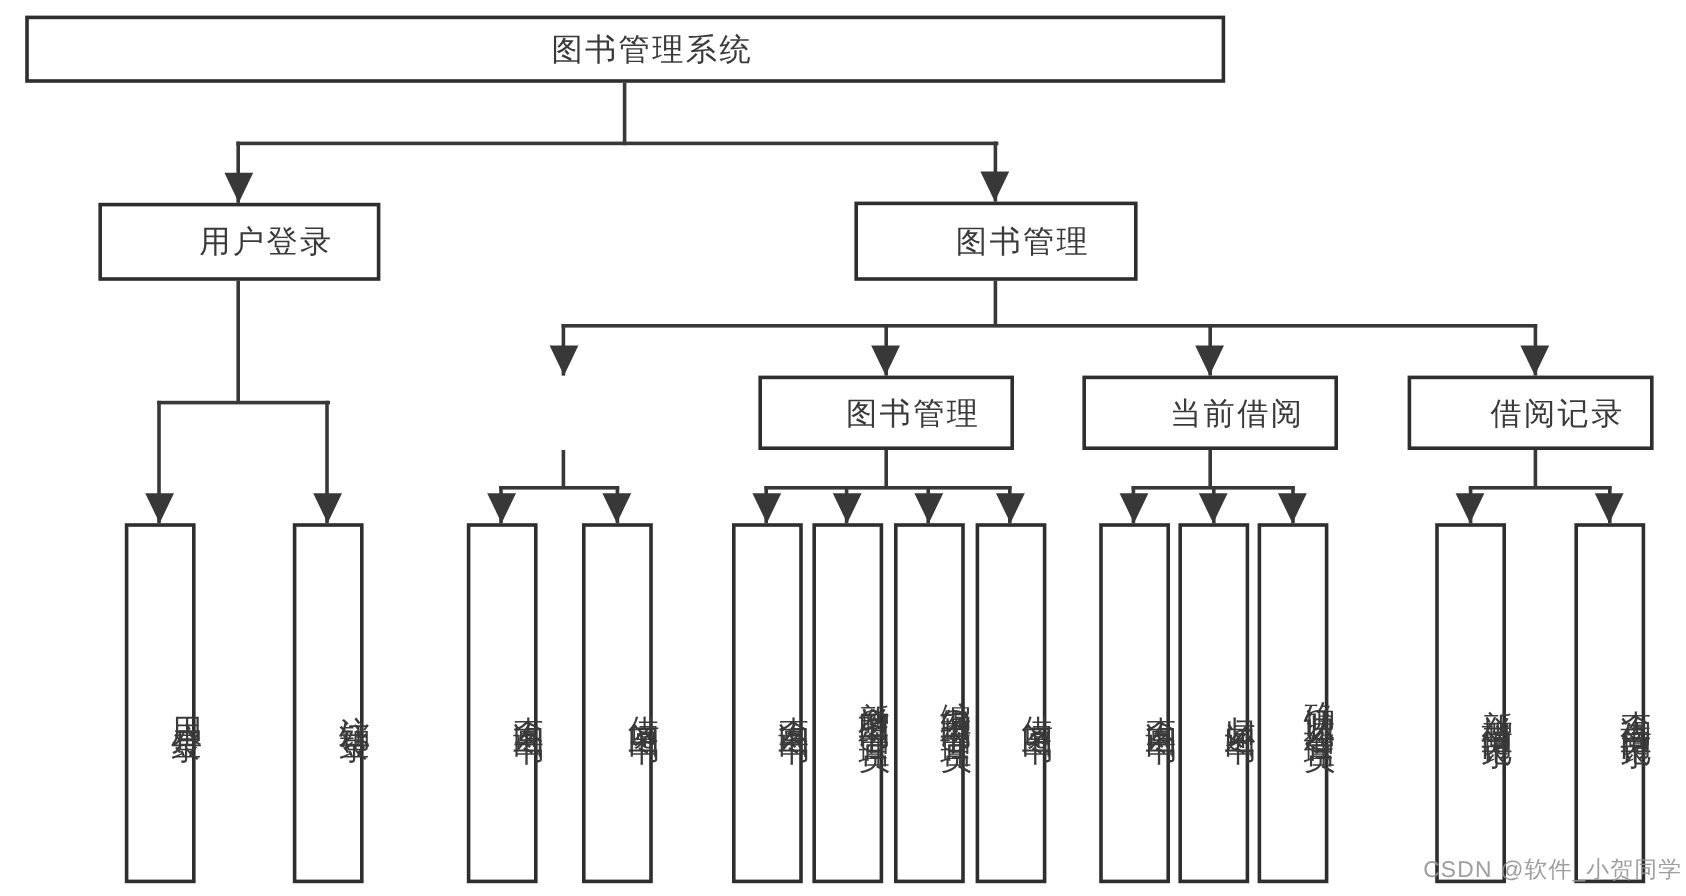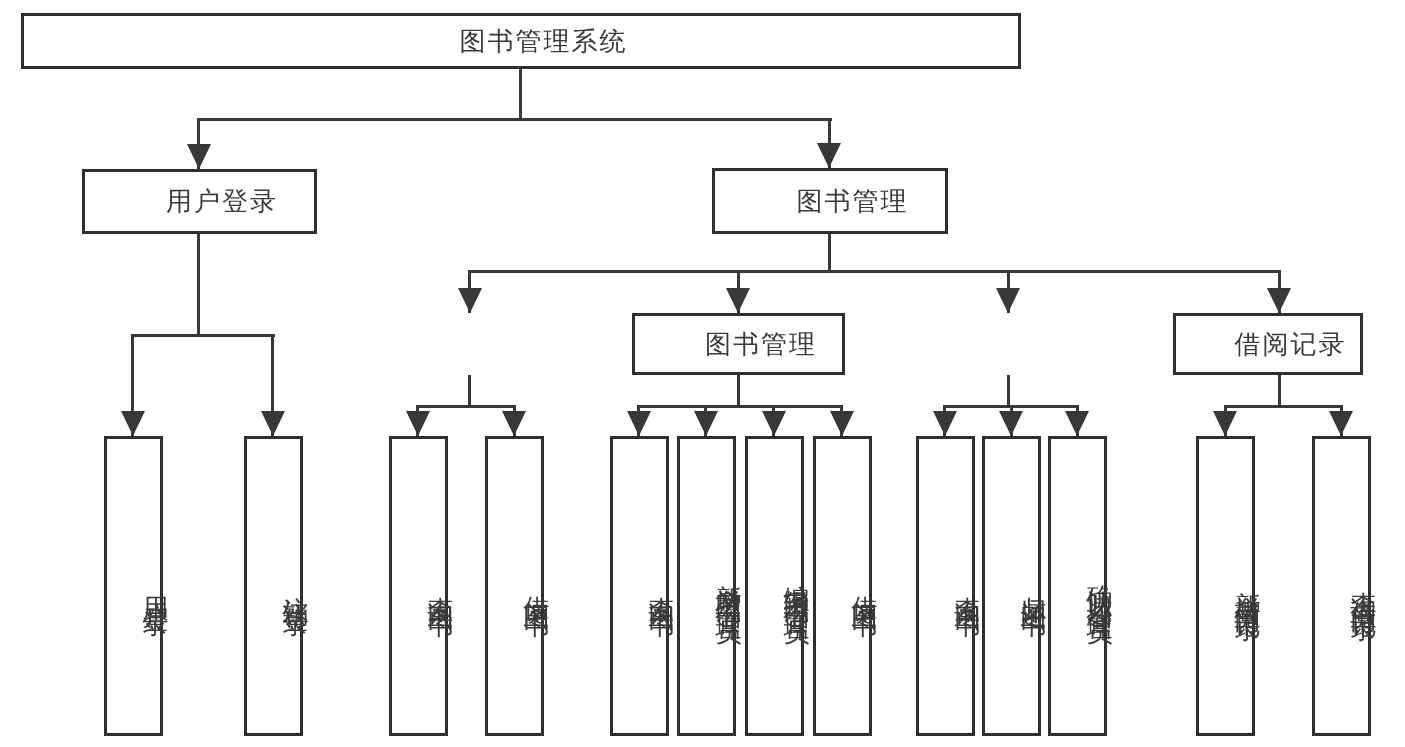--- a/index.html
+++ b/index.html
@@ -59,22 +59,23 @@
 
   <div class="box" style="left:21px;top:13px;width:1000px;height:56px">图书管理系统</div>
 
   <div class="box" style="left:82px;top:169px;width:235px;height:65px">用户登录</div>
 
   <div class="box" style="left:712px;top:168px;width:236px;height:66px">图书管理</div>
 
 
   <div class="box" style="left:632px;top:313px;width:213px;height:62px">图书管理</div>
 
+  <div class="box" style="left:902px;top:313px;width:213px;height:62px">当前借阅</div>
 
-  <div class="box" style="left:1173px;top:313px;width:190px;height:62px">借阅记录</div>
+  <div class="box" style="left:1173px;top:313px;width:205px;height:62px">借阅记录</div>
 
   <div class="box v" style="left:104px;top:436px;width:59px;height:300px">用户登录</div>
   <div class="box v" style="left:244px;top:436px;width:59px;height:300px">注销登录</div>
 
   <div class="box v" style="left:389px;top:436px;width:59px;height:300px">查询图书</div>
   <div class="box v" style="left:485px;top:436px;width:59px;height:300px">借阅图书</div>
 
   <div class="box v" style="left:610px;top:436px;width:59px;height:300px">查询图书</div>
   <div class="box v" style="left:677px;top:436px;width:59px;height:300px">新增图书（管理员）</div>
   <div class="box v" style="left:745px;top:436px;width:59px;height:300px">编辑图书（管理员）</div>
@@ -139,14 +140,15 @@
   <div class="ln" style="left:1076px;top:405px;width:3px;height:31px"></div>
   <div class="ar" style="left:1065px;top:411px"></div>
 
   <div class="ln" style="left:1278px;top:375px;width:3px;height:31px"></div>
   <div class="ln" style="left:1224px;top:405px;width:119px;height:3px"></div>
   <div class="ln" style="left:1224px;top:405px;width:3px;height:31px"></div>
   <div class="ar" style="left:1213px;top:411px"></div>
   <div class="ln" style="left:1340px;top:405px;width:3px;height:31px"></div>
   <div class="ar" style="left:1329px;top:411px"></div>
 
+  <div class="watermark">CSDN @软件_小贺同学</div>
 
 </div>
 
 </body></html>

